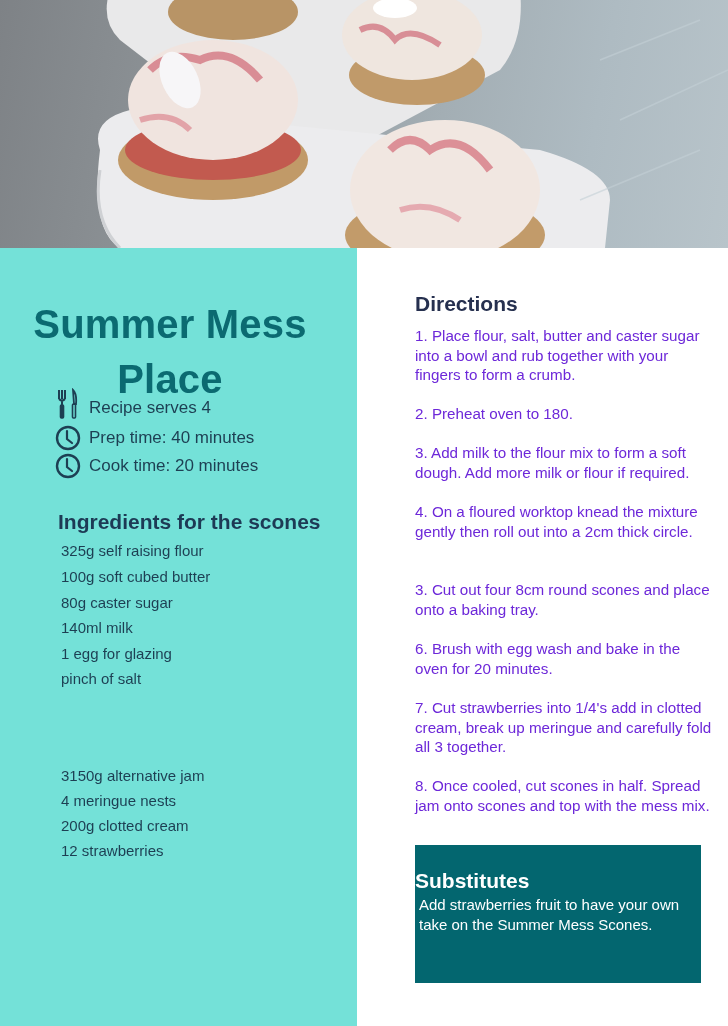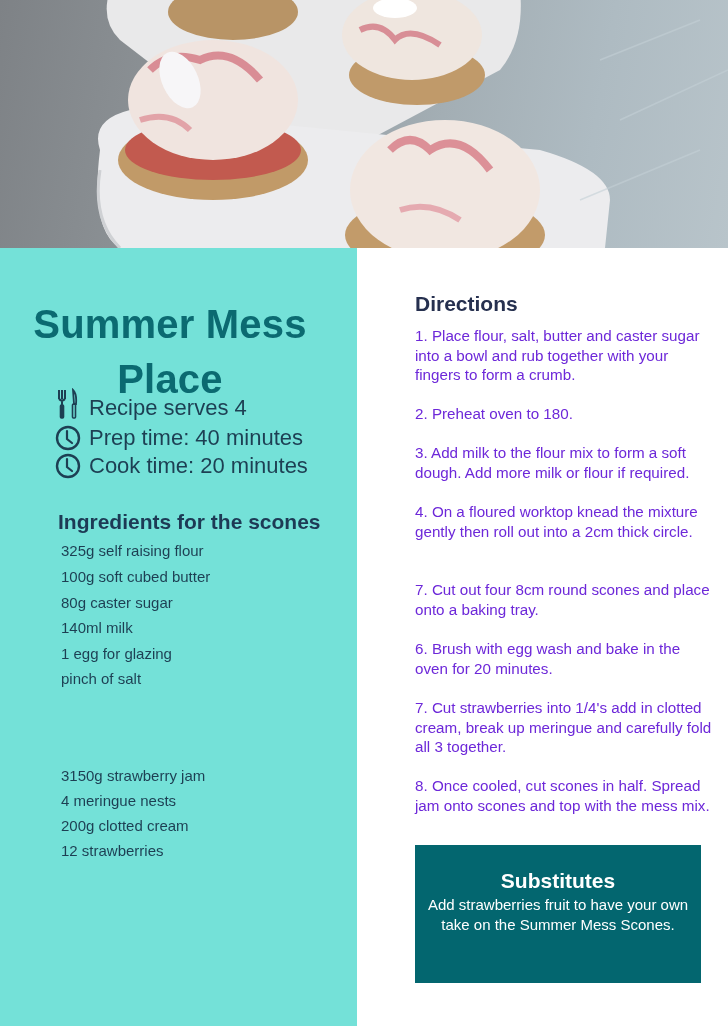--- a/index.html
+++ b/index.html
@@ -31,21 +31,21 @@
     }
     .title.l1 { top: 20px; }
     .title.l2 { top: 75px; left: 0; }
 
     .meta-row {
       position: absolute; left: 55px; height: 24px; display: flex; align-items: center;
     }
     .meta-icon { width: 26px; height: 26px; display: inline-block; }
     .meta-text {
       position: absolute; left: 34px; white-space: nowrap;
-      font-size: 22px; color: #1d3f53;
+      font-size: 17px; color: #1d3f53;
     }
 
     .h-ingred {
       position: absolute; left: 58px; font-weight: bold; font-size: 21px;
       color: #1d3a55; white-space: nowrap;
     }
     .ing {
       position: absolute; left: 61px; font-size: 15px; color: #1d3f53; white-space: nowrap;
     }
 
@@ -54,21 +54,21 @@
     .h-dir {
       position: absolute; left: 58px; top: 44px; font-weight: bold; font-size: 21px;
       color: #26304f;
     }
     .step {
       position: absolute; left: 58px; width: 300px; font-size: 15.2px; line-height: 19.6px;
       color: #6d28d9;
     }
     .subs {
       position: absolute; left: 58px; top: 597px; width: 286px; height: 138px;
-      background: #03666f; color: #ffffff; text-align: center;
+      background: #03666f; color: #ffffff; text-align: left;
     }
     .subs-title { margin-top: 22px; font-weight: bold; font-size: 21px; line-height: 28px; }
     .subs-text { font-size: 15px; line-height: 20px; padding: 0 4px; }
   </style>
 </head>
 <body>
 
 <div class="page">
 
   <div class="photo">
@@ -130,33 +130,33 @@
     </div>
 
     <div class="h-ingred" style="top:262px;">Ingredients for the scones</div>
     <div class="ing" style="top:294px;">325g self raising flour</div>
     <div class="ing" style="top:320px;">100g soft cubed butter</div>
     <div class="ing" style="top:346px;">80g caster sugar</div>
     <div class="ing" style="top:371px;">140ml milk</div>
     <div class="ing" style="top:397px;">1 egg for glazing</div>
     <div class="ing" style="top:422px;">pinch of salt</div>
 
-    <div class="ing" style="top:519px;">3150g strawberry jam</div>
+    <div class="ing" style="top:519px;">3150g alternative jam</div>
     <div class="ing" style="top:544px;">4 meringue nests</div>
     <div class="ing" style="top:569px;">200g clotted cream</div>
     <div class="ing" style="top:594px;">12 strawberries</div>
   </div>
 
   <div class="right">
     <div class="h-dir">Directions</div>
     <div class="step" style="top:78px;">1. Place flour, salt, butter and caster sugar into a bowl and rub together with your fingers to form a crumb.</div>
     <div class="step" style="top:156px;">2. Preheat oven to 180.</div>
     <div class="step" style="top:195px;">3. Add milk to the flour mix to form a soft dough. Add more milk or flour if required.</div>
     <div class="step" style="top:254px;">4. On a floured worktop knead the mixture gently then roll out into a 2cm thick circle.</div>
-    <div class="step" style="top:332px;">7. Cut out four 8cm round scones and place onto a baking tray.</div>
+    <div class="step" style="top:332px;">3. Cut out four 8cm round scones and place onto a baking tray.</div>
     <div class="step" style="top:391px;">6. Brush with egg wash and bake in the oven for 20 minutes.</div>
     <div class="step" style="top:450px;">7. Cut strawberries into 1/4's add in clotted cream, break up meringue and carefully fold all 3 together.</div>
     <div class="step" style="top:528px;">8. Once cooled, cut scones in half. Spread jam onto scones and top with the mess mix.</div>
 
     <div class="subs">
       <div class="subs-title">Substitutes</div>
       <div class="subs-text">Add strawberries fruit to have your own take on the Summer Mess Scones.</div>
     </div>
   </div>
 

